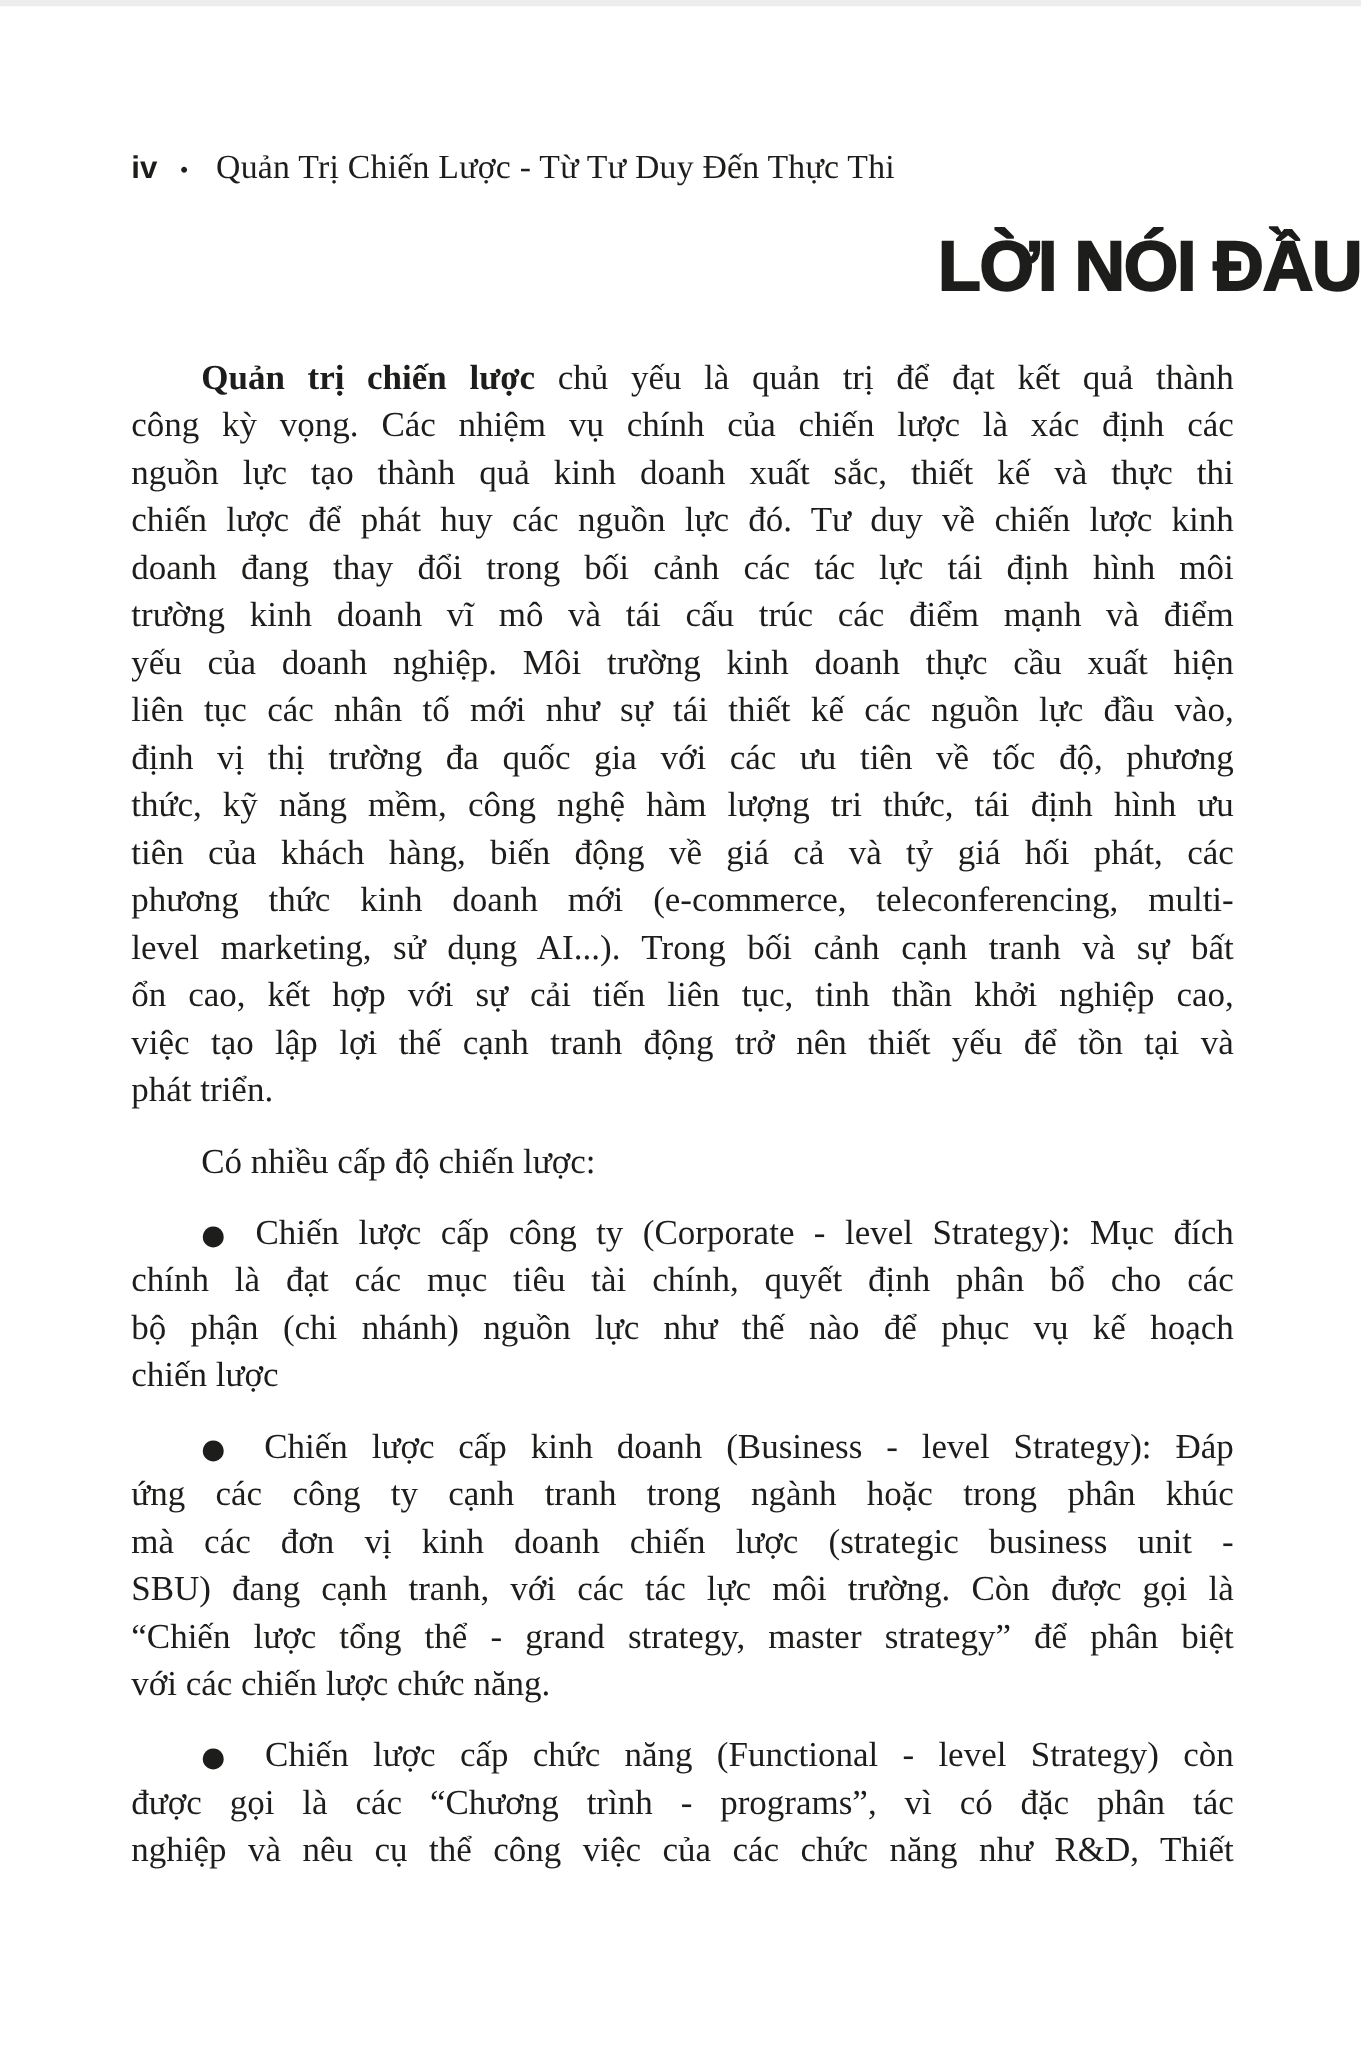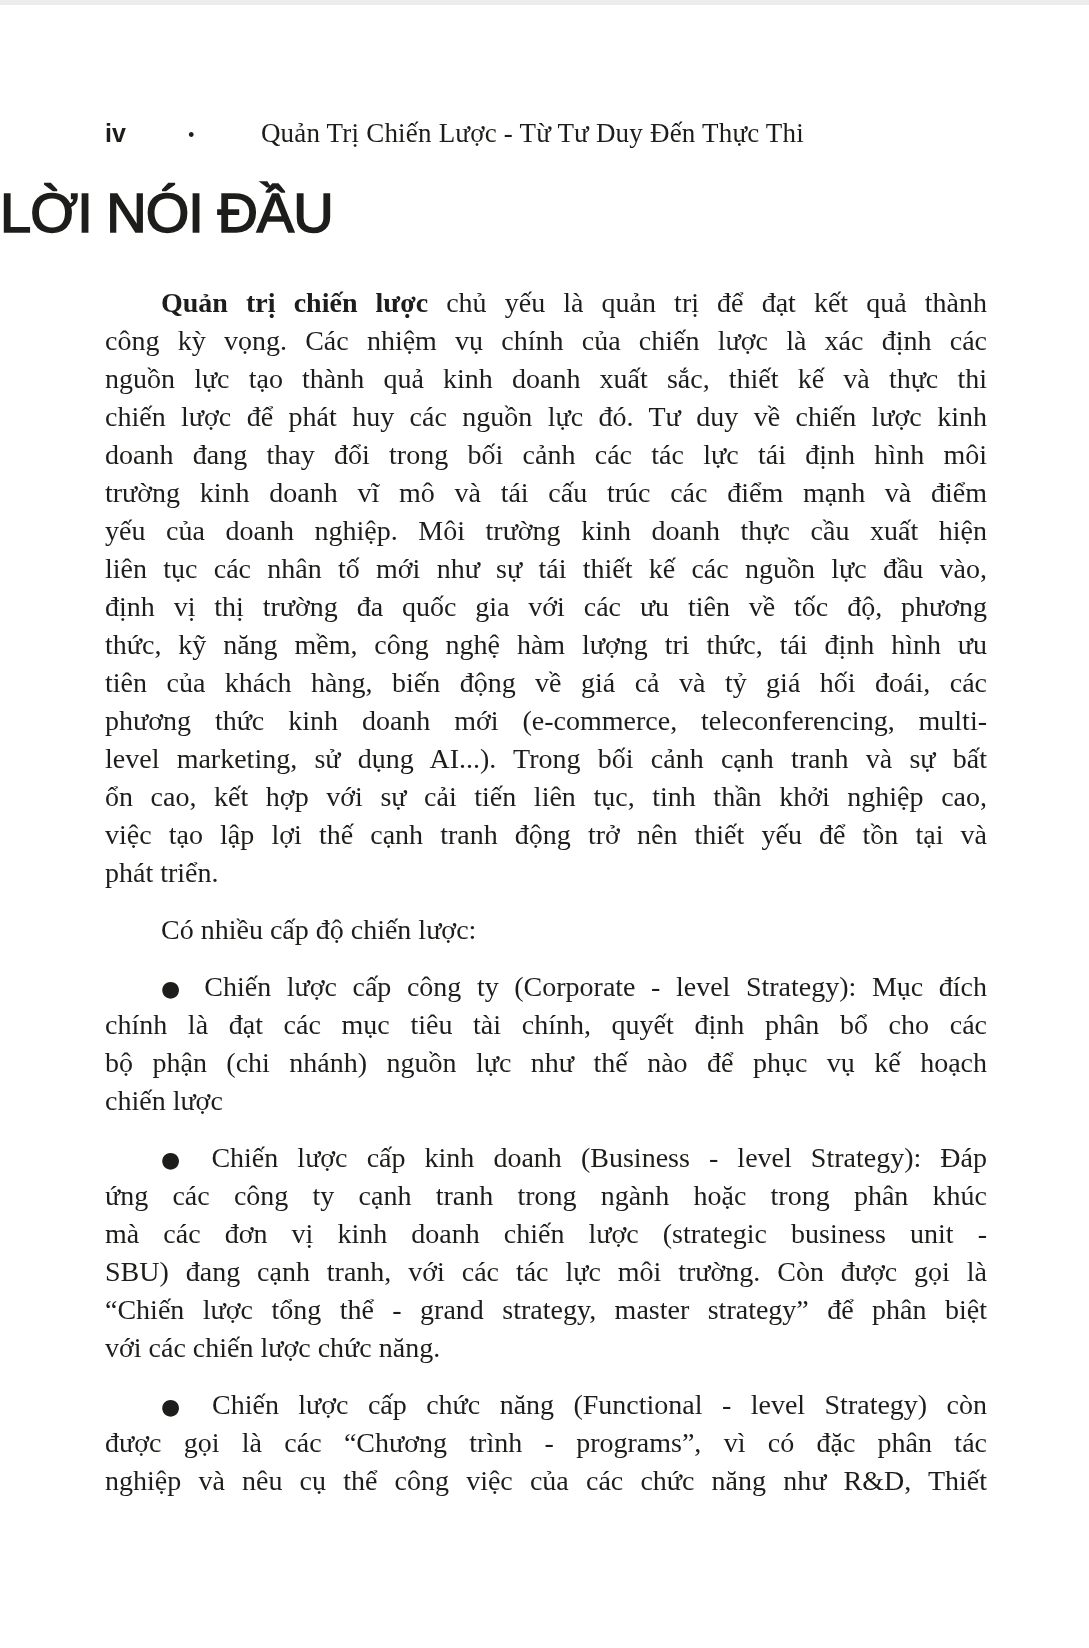--- a/index.html
+++ b/index.html
@@ -20,43 +20,42 @@
     background:#ededed;
   }
   .running-header{
     position:absolute;
     top:118px;
     left:105px;
     width:882px;
     display:flex;
     align-items:baseline;
     white-space:nowrap;
-    gap:44px;
   }
   .page-number{
     font-family:"Liberation Sans", sans-serif;
     font-weight:bold;
     font-size:25px;
   }
   .header-sep{
     font-size:20px;
     margin:0 22px 0 18px;
   }
   .book-title{
     font-size:27px;
     letter-spacing:0.2px;
   }
   .chapter-title{
     position:absolute;
     top:180px;
     left:0;
     width:100%;
-    text-align:left;
+    text-align:right;
     font-family:"Liberation Sans", sans-serif;
-    font-weight:normal;
+    font-weight:bold;
     font-size:56px;
     letter-spacing:-1px;
     -webkit-text-stroke:1.6px #1d1d1b;
   }
   .content{
     position:absolute;
     top:284px;
     left:105px;
     width:882px;
     font-size:28px;
@@ -101,21 +100,21 @@
         <div class="line indent"><span class="bold">Quản trị chiến lược</span><span> chủ yếu là quản trị để đạt kết quả thành</span></div>
         <div class="line"><span>công kỳ vọng. Các nhiệm vụ chính của chiến lược là xác định các</span></div>
         <div class="line"><span>nguồn lực tạo thành quả kinh doanh xuất sắc, thiết kế và thực thi</span></div>
         <div class="line"><span>chiến lược để phát huy các nguồn lực đó. Tư duy về chiến lược kinh</span></div>
         <div class="line"><span>doanh đang thay đổi trong bối cảnh các tác lực tái định hình môi</span></div>
         <div class="line"><span>trường kinh doanh vĩ mô và tái cấu trúc các điểm mạnh và điểm</span></div>
         <div class="line"><span>yếu của doanh nghiệp. Môi trường kinh doanh thực cầu xuất hiện</span></div>
         <div class="line"><span>liên tục các nhân tố mới như sự tái thiết kế các nguồn lực đầu vào,</span></div>
         <div class="line"><span>định vị thị trường đa quốc gia với các ưu tiên về tốc độ, phương</span></div>
         <div class="line"><span>thức, kỹ năng mềm, công nghệ hàm lượng tri thức, tái định hình ưu</span></div>
-        <div class="line"><span>tiên của khách hàng, biến động về giá cả và tỷ giá hối đoái, các</span></div>
+        <div class="line"><span>tiên của khách hàng, biến động về giá cả và tỷ giá hối phát, các</span></div>
         <div class="line"><span>phương thức kinh doanh mới (e-commerce, teleconferencing, multi-</span></div>
         <div class="line"><span>level marketing, sử dụng AI...). Trong bối cảnh cạnh tranh và sự bất</span></div>
         <div class="line"><span>ổn cao, kết hợp với sự cải tiến liên tục, tinh thần khởi nghiệp cao,</span></div>
         <div class="line"><span>việc tạo lập lợi thế cạnh tranh động trở nên thiết yếu để tồn tại và</span></div>
         <div class="line last"><span>phát triển.</span></div>
       </div>
       <div class="paragraph">
         <div class="line last indent"><span>Có nhiều cấp độ chiến lược:</span></div>
       </div>
       <div class="paragraph">

